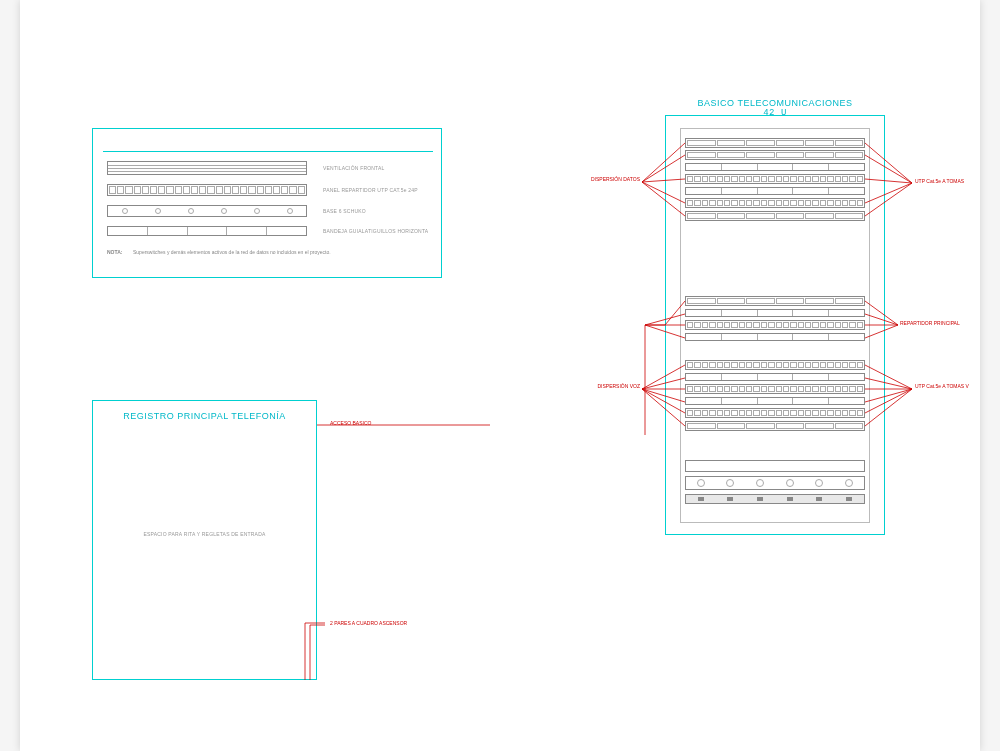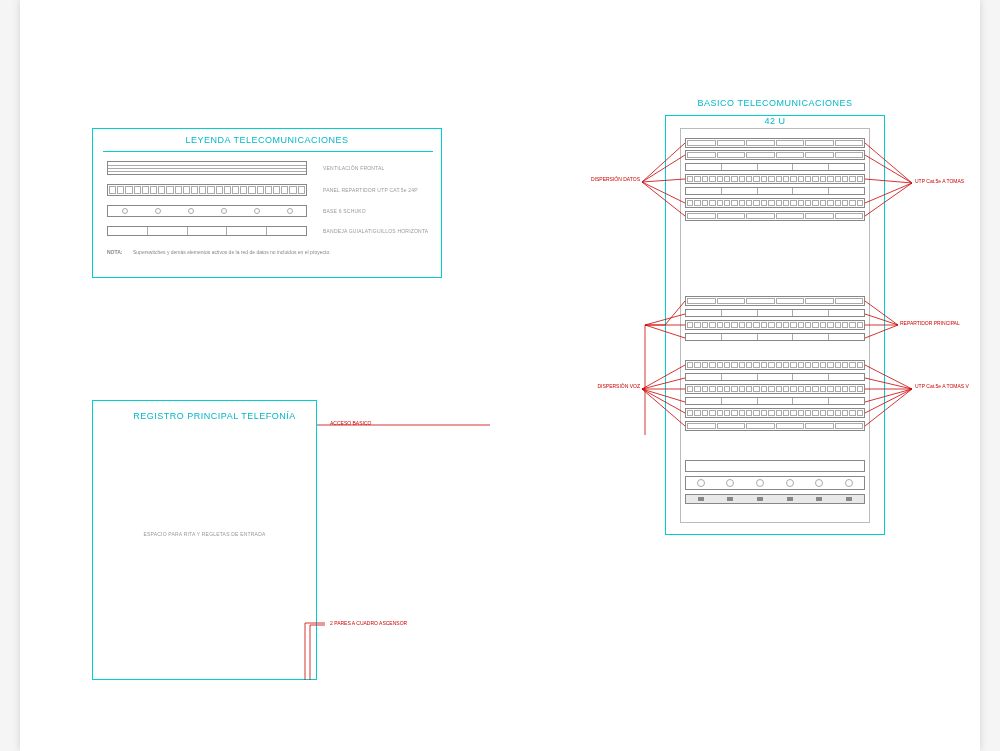--- a/index.html
+++ b/index.html
@@ -74,21 +74,20 @@
     background: #fff;
   }
   .grayfill { background: #e8e8e8; }
 </style>
 </head>
 <body>
 
 <div class="sheet">
 
   <div class="box" style="left:72px; top:128px; width:350px; height:150px;">
-    <div class="title" style="left:0; top:6px; width:100%;">LEYENDA TELECOMUNICACIONES</div>
     <div style="position:absolute; left:10px; top:22px; width:330px; border-top:1px solid #00d0d0;"></div>
 
     <div class="graybox" style="left:14px; top:32px; width:200px; height:14px;">
       <div style="border-top:1px solid #aaa; margin-top:3px;"></div>
       <div style="border-top:1px solid #aaa; margin-top:2px;"></div>
       <div style="border-top:1px solid #aaa; margin-top:2px;"></div>
     </div>
     <div class="desc" style="left:230px; top:36px;">VENTILACIÓN FRONTAL</div>
 
     <div class="graybox" style="left:14px; top:55px; width:200px; height:12px;">
@@ -138,27 +137,27 @@
       <span style="flex:1; border-right:1px solid #aaa;"></span>
       <span style="flex:1;"></span>
     </div>
     <div class="desc" style="left:230px; top:99px;">BANDEJA GUIALATIGUILLOS HORIZONTA</div>
 
     <div class="nota" style="left:14px; top:120px; font-weight:bold;">NOTA:</div>
     <div class="nota" style="left:40px; top:120px; width:200px; line-height:1.3;">Superswitches y demás elementos activos de la red de datos no incluidos en el proyecto.</div>
   </div>
 
   <div class="box" style="left:72px; top:400px; width:225px; height:280px;">
-    <div class="title" style="left:10px; top:10px; width:100%;">REGISTRO PRINCIPAL TELEFONÍA</div>
+    <div class="title" style="left:0; top:10px; width:100%;">REGISTRO PRINCIPAL TELEFONÍA</div>
     <div class="desc" style="left:0; top:130px; width:100%; text-align:center; line-height:1.4;">ESPACIO PARA RITA Y REGLETAS DE ENTRADA</div>
   </div>
 
 
   <div class="title" style="left:645px; top:98px; width:220px;">BASICO TELECOMUNICACIONES</div>
-  <div class="title" style="left:645px; top:116px; width:220px;">42 U</div>
+  <div class="title" style="left:645px; top:108px; width:220px;font-family:Liberation Mono, monospace;">42 U</div>
   <div class="box" style="left:645px; top:115px; width:220px; height:420px;"></div>
 
   <div class="graybox" style="left:660px; top:128px; width:190px; height:395px; border-color:#bbb;"></div>
 
   <div class="rackcomp" style="left:665px; top:138px; width:180px; height:10px;">
     <div class="ports">
         <span class="grayfill"></span>
         <span class="grayfill"></span>
         <span class="grayfill"></span>
         <span class="grayfill"></span>

